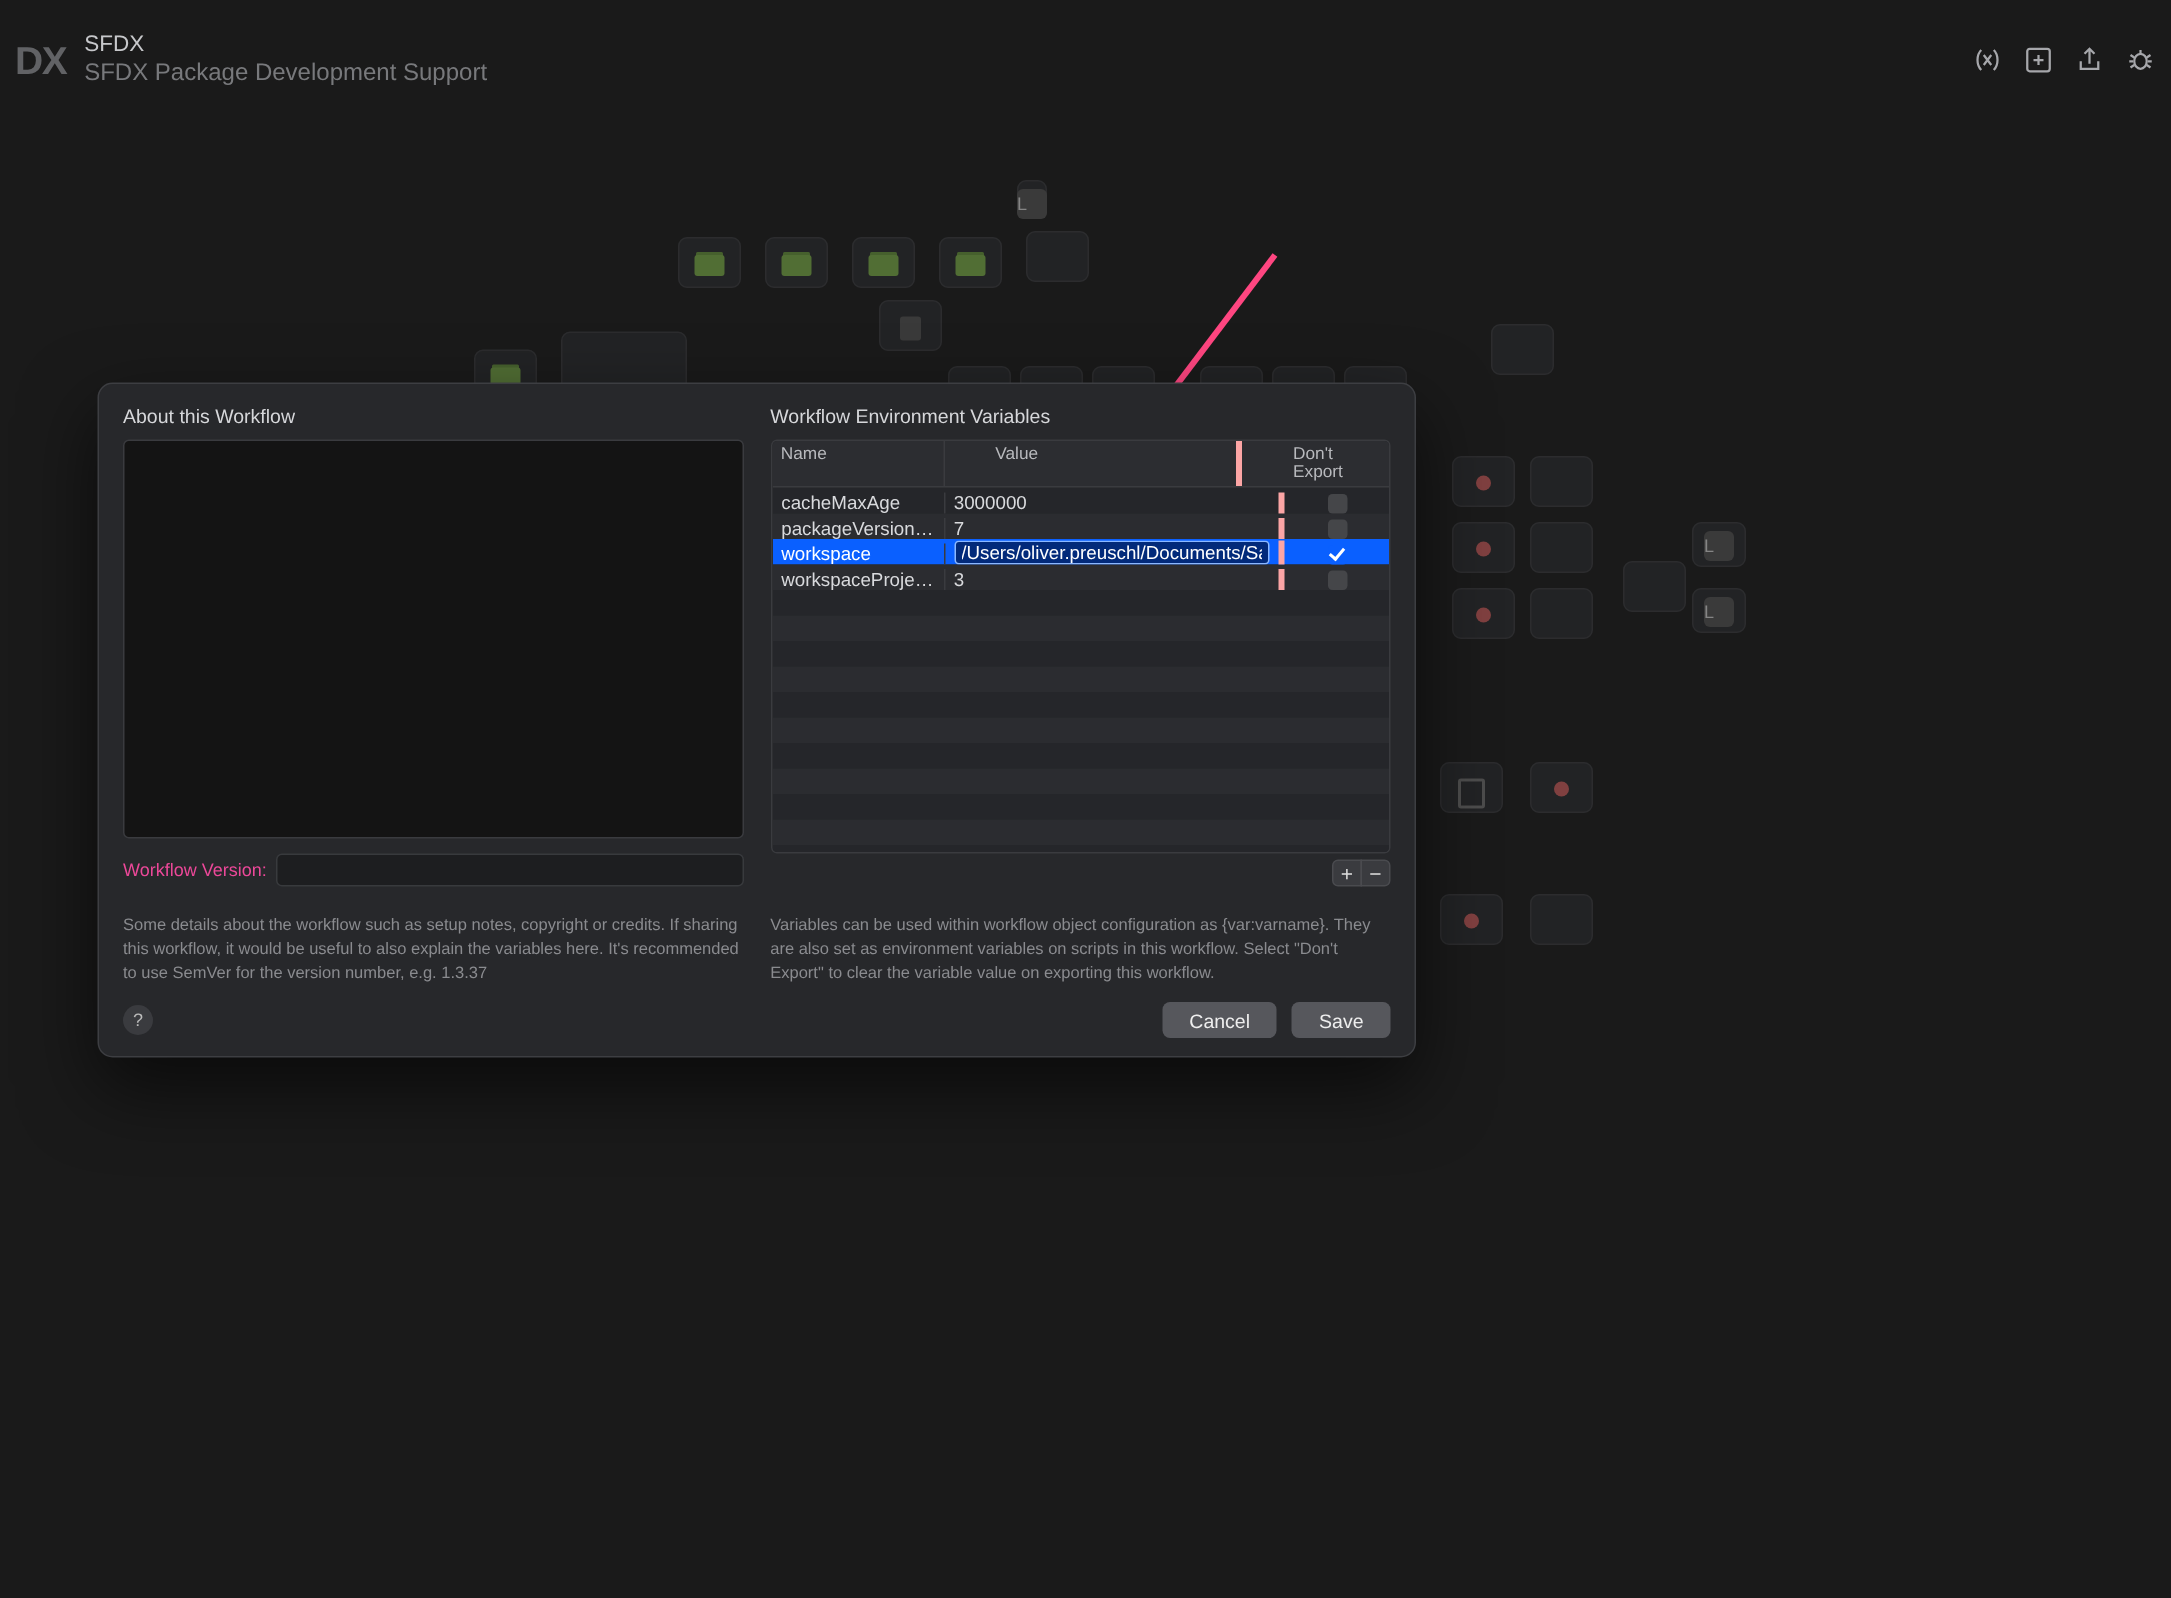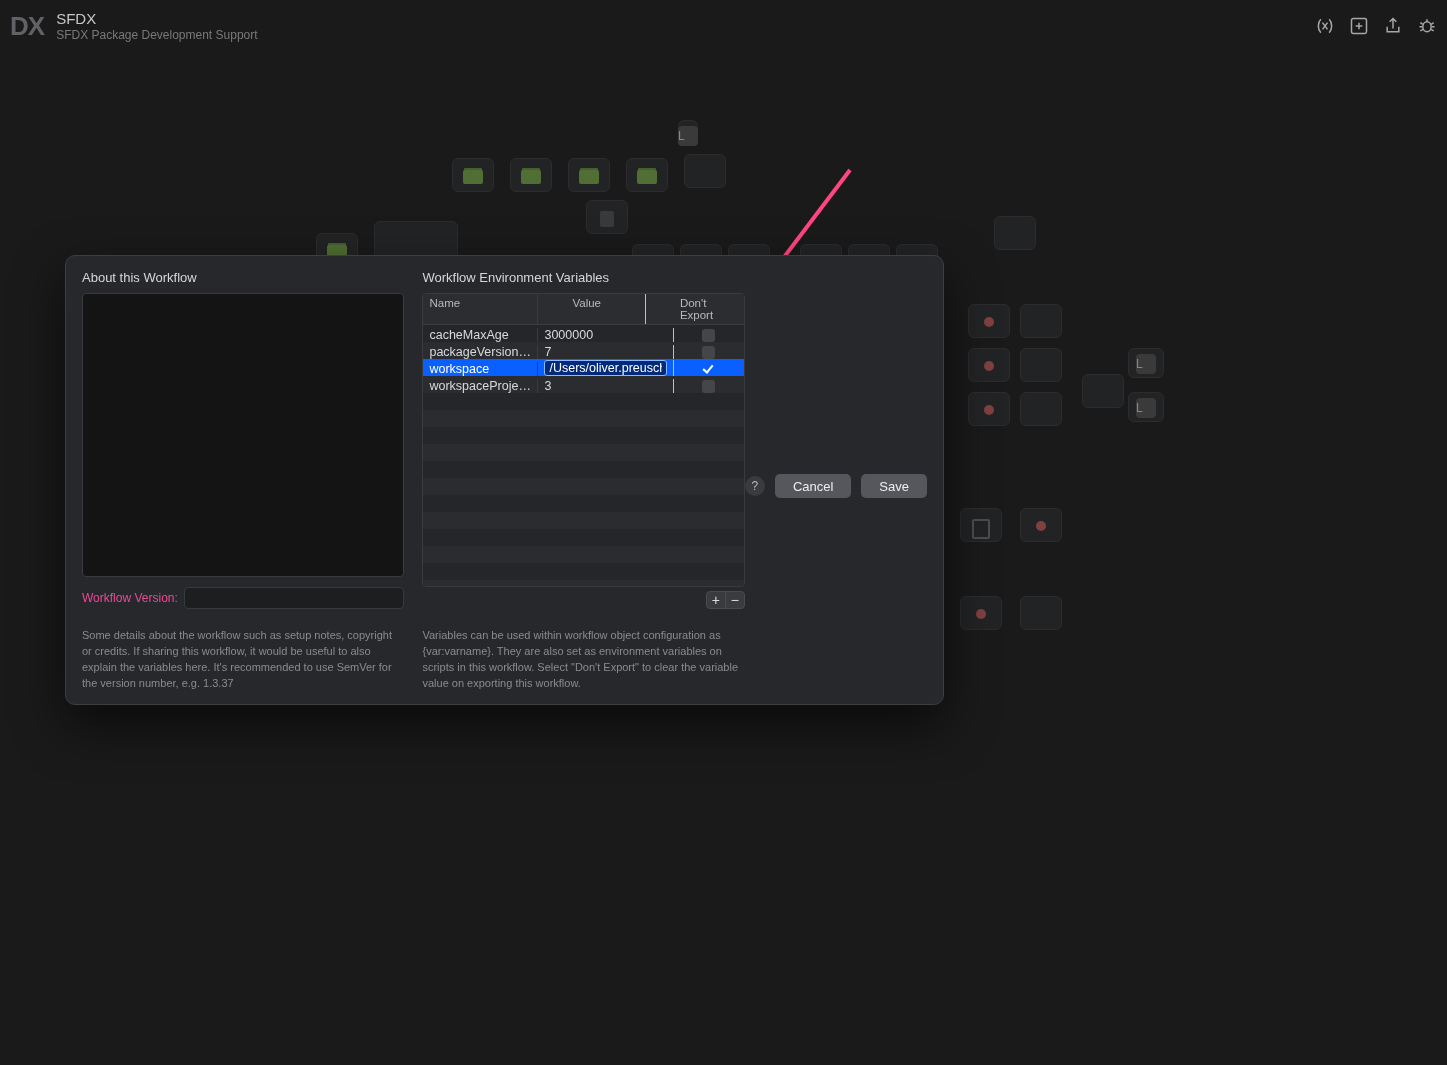--- a/index.html
+++ b/index.html
@@ -4,25 +4,25 @@
 <style>
   * { box-sizing: border-box; margin: 0; padding: 0; }
   body {
     width: 1447px; height: 1065px;
     background: #1a1a1a;
     font-family: -apple-system, BlinkMacSystemFont, "Helvetica Neue", sans-serif;
     font-size: 13px; color: #ccc;
     position: relative; overflow: hidden;
   }
   
-  .topbar { position:absolute; top:2px; left:0; right:0; height:48px;
+  .topbar { position:absolute; top:16px; left:0; right:0; height:48px;
     display:flex; align-items:center; padding:4px 10px; }
   .logo { font-size:26px; font-weight:600; color:#616265; letter-spacing:-1px; margin-right:12px; }
   .title-block .title { font-size:15px; color:#c6c7ca; line-height:1.2; }
-  .title-block .sub   { font-size:12px; color:#78797c; line-height:1.2; }
+  .title-block .sub   { font-size:16px; color:#78797c; line-height:1.2; }
   .topbar .icons { margin-left:auto; display:flex; gap:14px; align-items:center; }
   .topbar .icon { width:20px; height:20px; color:#a6a7ab; display:flex; align-items:center; justify-content:center; cursor:pointer; }
   .topbar .icon svg { width:20px; height:20px; }
   
   .canvas { position:absolute; inset:48px 0 0 0; }
   .node { position:absolute; width:42px; height:34px; border-radius:6px;
     background:#2a2b2e; border:1px solid #3b3c40;
     display:flex; align-items:flex-start; justify-content:center;
     font-size:7px; color:#6d6e72; padding-top:2px; }
   .node.fold::after { content:""; position:absolute; top:11px; width:20px; height:14px;
@@ -34,38 +34,38 @@
   .node.red::after { content:""; position:absolute; top:12px; width:10px; height:10px; background:#d46060; border-radius:50%; }
   .node.l { width:36px; height:30px; }
   .node.l::after{content:"L"; position:absolute; top:5px; width:20px; height:20px; background:#555; border-radius:4px; font-size:12px; color:#ddd; line-height:20px;}
   .node.clip::after{content:""; position:absolute; top:10px; width:14px; height:16px; border:2px solid #777; border-radius:2px;}
   .node.wide { width:84px; height:46px; }
   .dim { opacity:.55; }
   
   .sheet { position:absolute; left:65px; top:255px; width:879px; height:450px;
     background:#27282b; border:1px solid #3d3e42; border-radius:10px;
     box-shadow:0 20px 50px rgba(0,0,0,.6); padding:14px 16px 12px;
-    display:flex; }
+    display:flex; flex-direction:column; }
   .cols { flex:1; display:flex; gap:18px; min-height:0; }
   .col { flex:1; display:flex; flex-direction:column; min-width:0; }
   .col h3 { font-size:13px; font-weight:500; color:#d6d7da; margin-bottom:8px; }
   .preview { flex:1; background:#141414; border:1px solid #3a3b3f; border-radius:4px; }
   .verrow { margin-top:10px; display:flex; align-items:center; gap:6px; }
   .verrow label { font-size:12px; color:#ec4899; }
   .verrow input { flex:1; height:22px; background:#1d1e20; border:1px solid #383a3d;
     border-radius:4px; color:#ddd; padding:0 6px; font-size:12px; }
   .hint { margin-top:19px; font-size:11px; color:#8a8b8f; line-height:1.45; }
   
   .tablewrap { flex:1; border:1px solid #3a3b3f; border-radius:4px; overflow:hidden;
     display:flex; flex-direction:column; background:#232427; }
   .thead { display:flex; background:#2c2d31; border-bottom:1px solid #3a3b3f;
     font-size:11.5px; color:#b8b9bd;gap:28px; }
   .thead div { padding:3px 6px; }
   .c-name { width:115px; border-right:1px solid #3a3b3f; }
-  .c-val  { flex:1; border-right:1px solid #fca5a5; }
+  .c-val  { flex:1; border-right:4px solid #fca5a5; }
   .c-exp  { width:70px; text-align:left; }
   .tbody { flex:1; overflow:auto; }
   .row { display:flex; height:17px; font-size:12.5px; align-items:flex-end; }
   .row:nth-child(odd){ background:#25262a; }
   .row:nth-child(even){ background:#2b2c30; }
   .row .c-name, .row .c-val { padding:0 6px; white-space:nowrap; overflow:hidden; text-overflow:ellipsis; color:#d9dadd; }
   .row .c-exp { display:flex; justify-content:center; }
   .chk { width:13px; height:13px; border-radius:3px; background:#454649; display:inline-block; position:relative; }
   .row.sel { background:#0a60ff !important; color:#fff; }
   .row.sel .c-name, .row.sel .c-val { color:#fff; }

